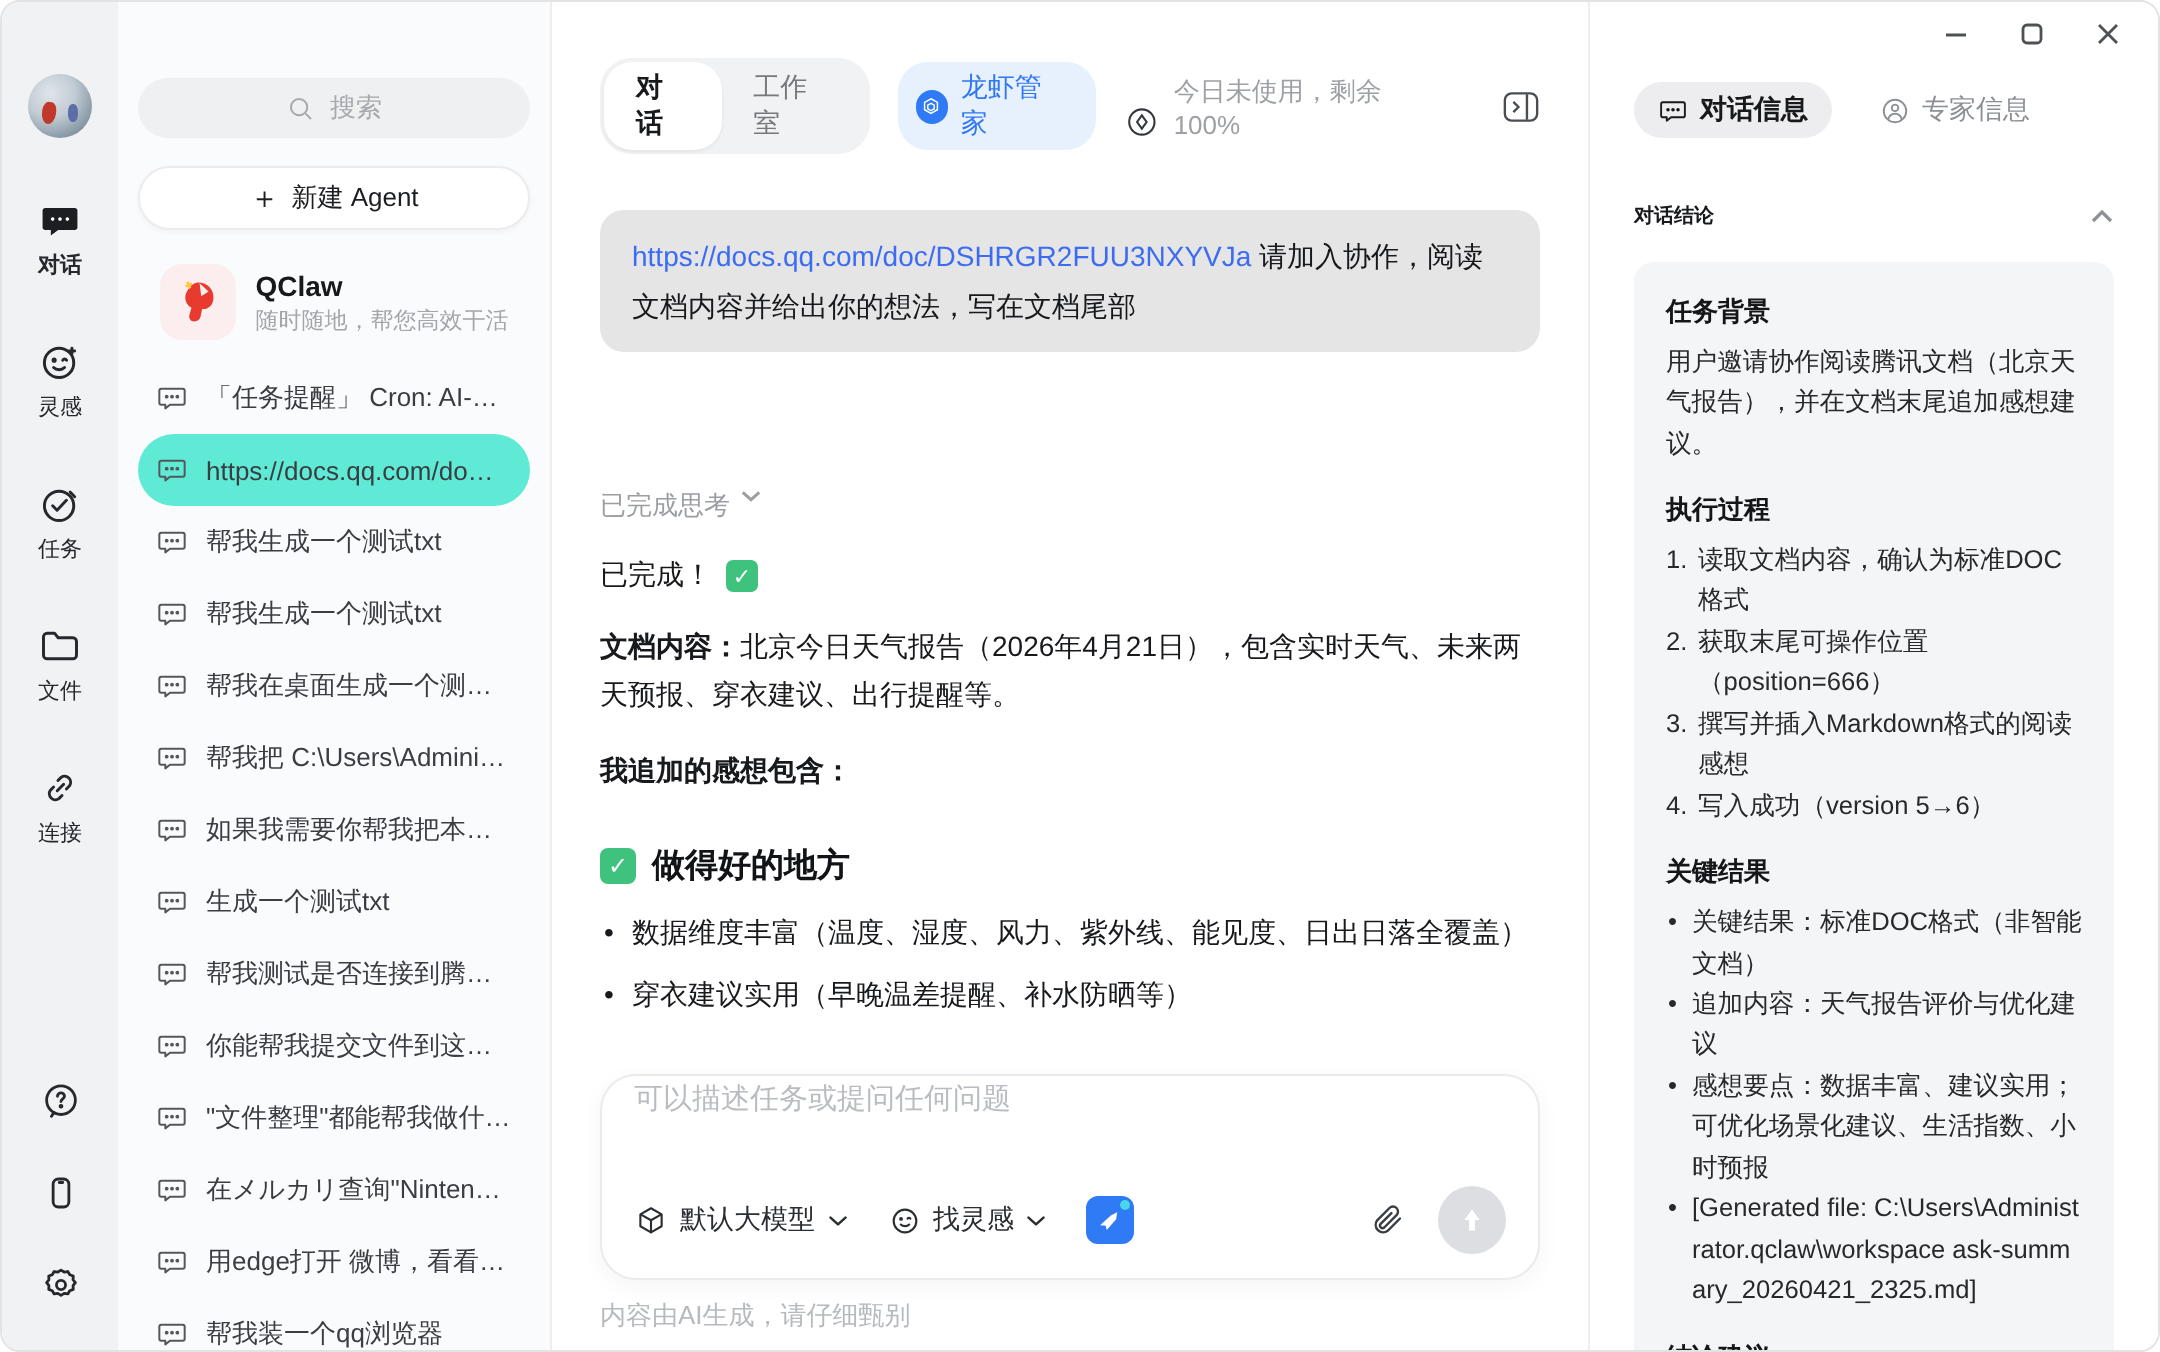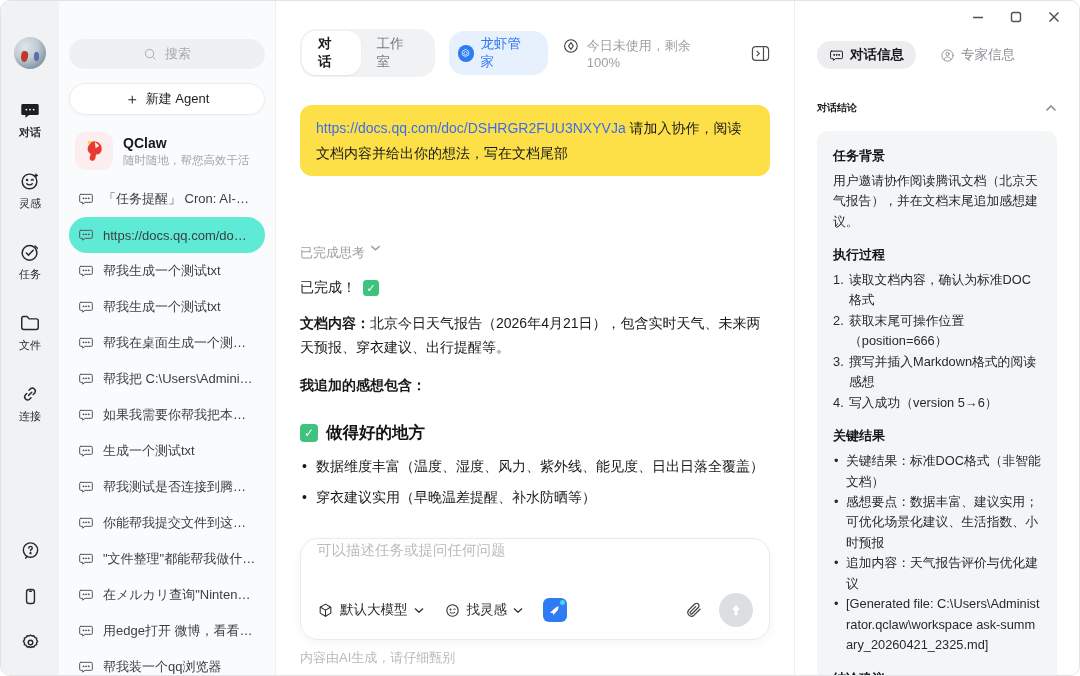--- a/index.html
+++ b/index.html
@@ -27,46 +27,46 @@
   .rail-spacer { flex:1; }
   .rail-bottom { display:flex; flex-direction:column; align-items:center; gap:24px; padding-bottom:6px; }
   .rail-bottom .rail-icon { cursor:pointer; }
 
   
   .sidebar { width:217px; background:#fafbfc; border-right:1px solid #eeeeef; padding:38px 10px 0; flex-shrink:0; overflow:hidden; }
   .search-box { height:30px; background:#eff0f2; border-radius:15px; display:flex; align-items:center; gap:7px; padding:0 12px; color:#a6a9ad; font-size:13px; cursor:text;justify-content:center; }
   .search-box svg { stroke:#a6a9ad; stroke-width:1.6; fill:none; }
   .new-agent { margin-top:14px; height:32px; background:#fff; border:1px solid #ececee; border-radius:16px; box-shadow:0 1px 3px rgba(0,0,0,.04); display:flex; align-items:center; justify-content:center; gap:6px; font-size:13px; color:#1c1e21; cursor:pointer; }
   .new-agent .plus { font-size:15px; }
-  .agent-row { margin-top:12px; display:flex; align-items:center; gap:10px; padding:5px 6px; border-radius:10px; cursor:pointer; }
+  .agent-row { margin-top:12px; display:flex; align-items:center; gap:10px; padding:5px 6px; border-radius:10px; cursor:pointer;justify-content:center; }
   .agent-logo { width:38px; height:38px; border-radius:11px; background:#fceeee; display:flex; align-items:center; justify-content:center; flex-shrink:0; }
   .agent-name { font-size:14px; font-weight:bold; color:#17191c; }
   .agent-tag { font-size:11.5px; color:#a3a6aa; margin-top:2px; white-space:nowrap; }
   .conv-list { margin-top:6px; display:flex; flex-direction:column; }
   .conv-item { height:36px; display:flex; align-items:center; gap:9px; padding:0 9px; border-radius:18px; font-size:13px; color:#3a3e43; cursor:pointer; white-space:nowrap; overflow:hidden; }
   .conv-item.active { background:#5eead4; }
   .conv-item svg { flex-shrink:0; stroke:#54585d; stroke-width:1.5; fill:none; stroke-linecap:round; stroke-linejoin:round; }
   .conv-item span { overflow:hidden; text-overflow:ellipsis; }
 
   
   .main { flex:1; display:flex; flex-direction:column; padding:36px 0 0; min-width:0; background:#fff; }
   .main-header { display:flex; align-items:center; padding:0 24px; gap:14px; height:32px; flex-shrink:0; }
   .seg { background:#f1f2f4; border-radius:16px; display:flex; padding:2px; }
   .seg-tab { padding:4px 16px; border-radius:14px; font-size:13.5px; color:#75797e; cursor:pointer; }
   .seg-tab.active { background:#fff; color:#17191c; font-weight:bold; box-shadow:0 1px 2px rgba(0,0,0,.06); }
   .agent-pill { background:#e7f1fe; border-radius:15px; padding:4px 14px 4px 9px; display:flex; align-items:center; gap:6px; font-size:13.5px; color:#3077f2; cursor:pointer; }
   .agent-pill .logo-dot { width:17px; height:17px; border-radius:50%; background:#2f7bf5; display:flex; align-items:center; justify-content:center; }
   .agent-pill .logo-dot svg { stroke:#fff; stroke-width:1.6; fill:none; }
-  .usage { margin-left:auto; display:flex; align-items:flex-start; gap:7px; color:#9da0a5; font-size:13px; }
+  .usage { margin-left:auto; display:flex; align-items:flex-end; gap:7px; color:#9da0a5; font-size:13px; }
   .usage svg { stroke:#35383c; stroke-width:1.4; fill:none; }
   .collapse-btn { margin-left:14px; cursor:pointer; display:flex; }
   .collapse-btn svg { stroke:#4a4e53; stroke-width:1.4; fill:none; }
 
   .chat { flex:1; overflow:hidden; padding:0 24px; display:flex; flex-direction:column; }
-  .bubble-user { align-self:flex-end; margin-top:36px; max-width:485px; background:#fde047; border-radius:12px; padding:11px 16px; font-size:14px; line-height:1.75; color:#17191c; }
+  .bubble-user { align-self:flex-end; margin-top:36px; max-width:485px; background:#e5e5e5; border-radius:12px; padding:11px 16px; font-size:14px; line-height:1.75; color:#17191c; }
   .bubble-user a { color:#3b6cf3; text-decoration:none; word-break:break-all; cursor:pointer; }
   .thought { margin-top:68px; display:flex; align-items:flex-start; gap:5px; font-size:13px; color:#9b9ea3; cursor:pointer; }
   .thought svg { stroke:#9b9ea3; stroke-width:1.6; fill:none; }
   .done-line { margin-top:17px; font-size:14px; color:#17191c; display:flex; align-items:center; gap:7px; }
   .check-badge { display:inline-flex; width:16px; height:16px; background:#3fc27d; border-radius:3.5px; color:#fff; font-size:11px; font-weight:bold; align-items:center; justify-content:center; }
   .para { margin-top:15px; font-size:14px; line-height:1.7; color:#17191c; max-width:470px; }
   .para b { font-weight:bold; }
   .intro { margin-top:17px; font-size:14px; font-weight:bold; color:#17191c; }
   .good-head { margin-top:27px; display:flex; align-items:center; gap:8px; font-size:16.5px; font-weight:bold; color:#111316; }
   .good-head .check-badge { width:18px; height:18px; font-size:12px; border-radius:4px; }
@@ -546,22 +546,22 @@
       <div class="cc-step">读取文档内容，确认为标准DOC格式</div>
           <div class="cc-step">获取末尾可操作位置（position=666）</div>
           <div class="cc-step">撰写并插入Markdown格式的阅读感想</div>
           <div class="cc-step">写入成功（version 5→6）</div>
         </div>
 
       <div class="cc-h">关键结果</div>
       <div class="cc-bullets">
 
       <div class="cc-bullet">关键结果：标准DOC格式（非智能文档）</div>
+          <div class="cc-bullet">追加内容：天气报告评价与优化建议</div>
           <div class="cc-bullet">感想要点：数据丰富、建议实用；可优化场景化建议、生活指数、小时预报</div>
-          <div class="cc-bullet">追加内容：天气报告评价与优化建议</div>
           <div class="cc-bullet">[Generated file: C:\Users\Administrator.qclaw\workspace ask-summary_20260421_2325.md]</div>
         </div>
 
       <div class="cc-h">结论建议</div>
 
     </div>
 
   </div>
 
 </div>

